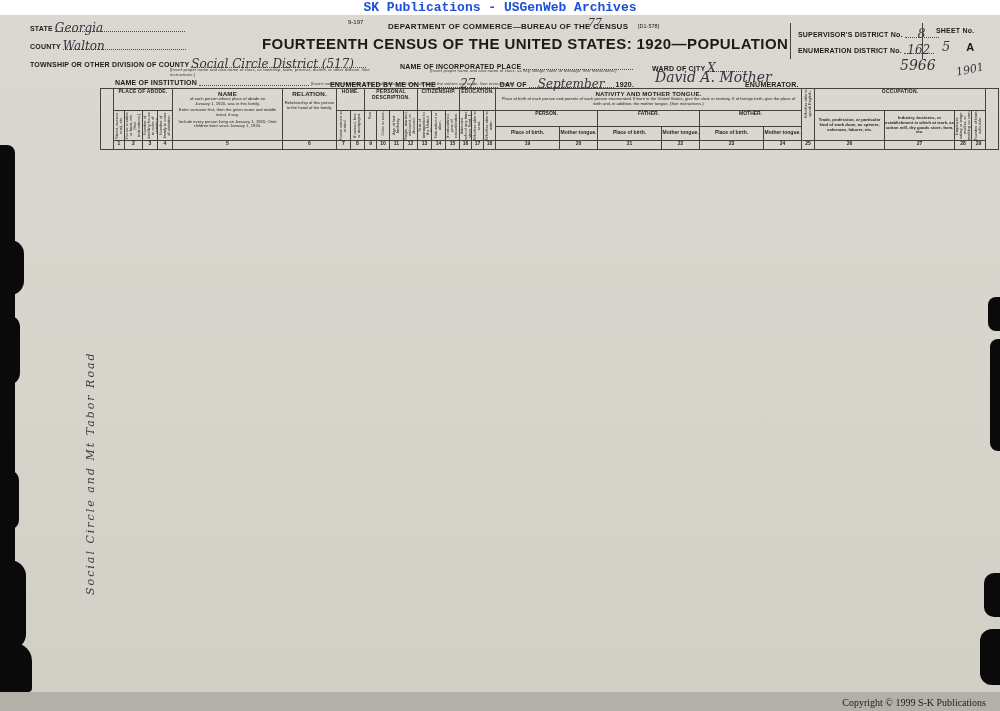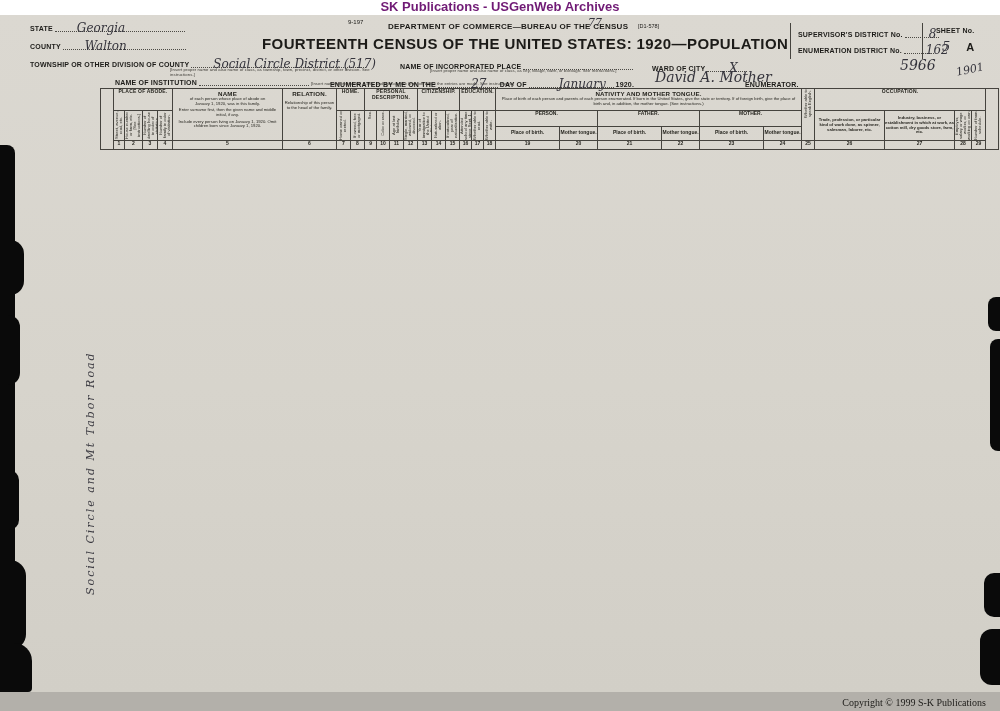--- a/index.html
+++ b/index.html
@@ -19,21 +19,21 @@
   .b3{left:0;top:300px;width:20px;height:70px;border-radius:0 12px 12px 0;}
   .b4{left:0;top:455px;width:19px;height:60px;border-radius:0 10px 10px 0;}
   .b5{left:0;top:545px;width:26px;height:90px;border-radius:0 16px 16px 0;}
   .b6{left:0;top:628px;width:32px;height:49px;border-radius:0 18px 4px 0;}
   .b7{left:988px;top:282px;width:12px;height:34px;border-radius:8px 0 0 8px;}
   .b8{left:990px;top:324px;width:10px;height:112px;border-radius:8px 0 0 8px;}
   .b9{left:984px;top:558px;width:16px;height:44px;border-radius:10px 0 0 10px;}
   .b10{left:980px;top:614px;width:20px;height:56px;border-radius:12px 0 0 12px;}
   
   .hw{font-family:"DejaVu Serif",serif;font-style:italic;color:#35343c;}
-  .hwlg{font-size:12px;margin-left:22px;}
+  .hwlg{font-size:12px;}
   
   .fh{position:absolute;left:0;top:0;width:1000px;height:73px;font-size:7px;}
   .fh .lbl{font-weight:bold;letter-spacing:.2px;}
   .dot{display:inline-block;border-bottom:1px dotted #4c4a45;height:10px;vertical-align:bottom;}
   .tiny{font-size:4.2px;color:#3a3833;letter-spacing:.1px;}
   .abs{position:absolute;white-space:nowrap;}
   .titleline{font-weight:bold;font-size:15px;letter-spacing:.4px;}
   .deptline{font-weight:bold;font-size:8px;letter-spacing:.3px;text-align:right;}
   
   table.census{position:absolute;left:100px;top:73px;width:890px;border-collapse:collapse;
@@ -54,21 +54,21 @@
   .copyright{position:absolute;right:14px;bottom:3px;font-family:"Liberation Serif",serif;
              font-size:10px;color:#1d1c19;}
   .sig{font-size:14px;}
   .bigA{font-weight:bold;font-size:11px;font-family:"Liberation Sans",sans-serif;font-style:normal;color:#1c1b18;}
   .vline{position:absolute;border-left:1px solid #45433e;}
 </style>
 </head>
 <body>
 
 <div class="banner">
-  <span style="color:#701a75;">SK Publications - USGenWeb Archives</span>
+  <span style="color:#1d4ed8;font-family:Liberation Mono, monospace;">SK Publications - USGenWeb Archives</span>
 </div>
 
 <div class="paper">
 
   <div class="fh">
     <div class="abs" style="left:30px;top:6px;"><span class="lbl">STATE</span>
       <span class="dot" style="width:130px;"><span class="hw hwlg">Georgia</span></span></div>
     <div class="abs" style="left:30px;top:24px;"><span class="lbl">COUNTY</span>
       <span class="dot" style="width:123px;"><span class="hw hwlg">Walton</span></span></div>
     <div class="abs" style="left:30px;top:42px;"><span class="lbl">TOWNSHIP OR OTHER DIVISION OF COUNTY</span>
@@ -87,21 +87,21 @@
     <div class="abs" style="left:400px;top:44px;"><span class="lbl">NAME OF INCORPORATED PLACE</span>
       <span class="dot" style="width:110px;"></span></div>
     <div class="abs tiny" style="left:430px;top:53px;width:190px;white-space:normal;">[Insert proper name and also name of class, as city, village, town, or borough.  See instructions.]</div>
     <div class="abs" style="left:652px;top:46px;"><span class="lbl">WARD OF CITY</span>
       <span class="dot" style="width:40px;"><span class="hw hwlg">X</span></span></div>
 
     <div class="abs" style="left:330px;top:62px;">
       <span class="lbl">ENUMERATED BY ME ON THE</span>
       <span class="dot" style="width:60px;text-align:center;"><span class="hw hwlg">27</span></span>
       <span class="lbl">DAY OF</span>
-      <span class="dot" style="width:85px;text-align:center;"><span class="hw hwlg">January</span></span>
+      <span class="dot" style="width:85px;text-align:center;"><span class="hw hwlg">September</span></span>
       <span class="lbl">1920.</span>
     </div>
     <div class="abs hw sig" style="left:655px;top:54px;">David A. Mother</div>
     <div class="abs lbl" style="left:745px;top:66px;">ENUMERATOR.</div>
 
     <div class="vline" style="left:790px;top:8px;height:36px;"></div>
     <div class="abs" style="left:798px;top:12px;"><span class="lbl">SUPERVISOR'S DISTRICT No.</span>
       <span class="dot" style="width:34px;text-align:center;"><span class="hw hwlg">8</span></span></div>
     <div class="abs" style="left:798px;top:28px;"><span class="lbl">ENUMERATION DISTRICT No.</span>
       <span class="dot" style="width:30px;text-align:center;"><span class="hw hwlg">162</span></span></div>

